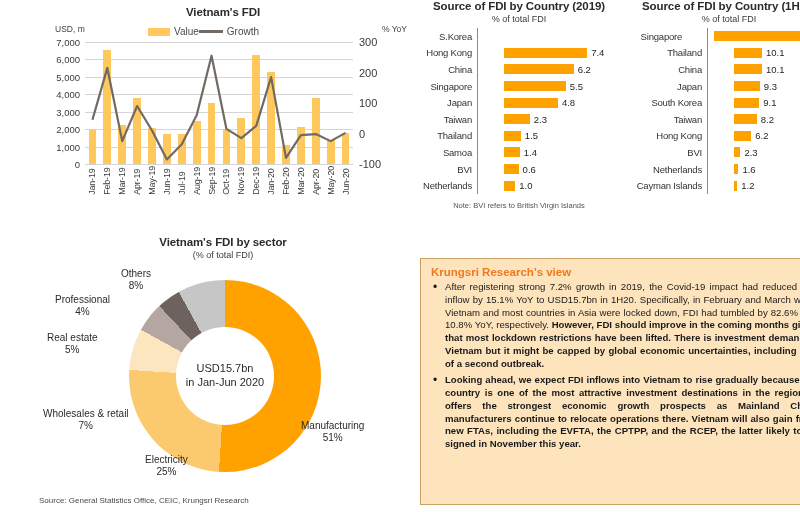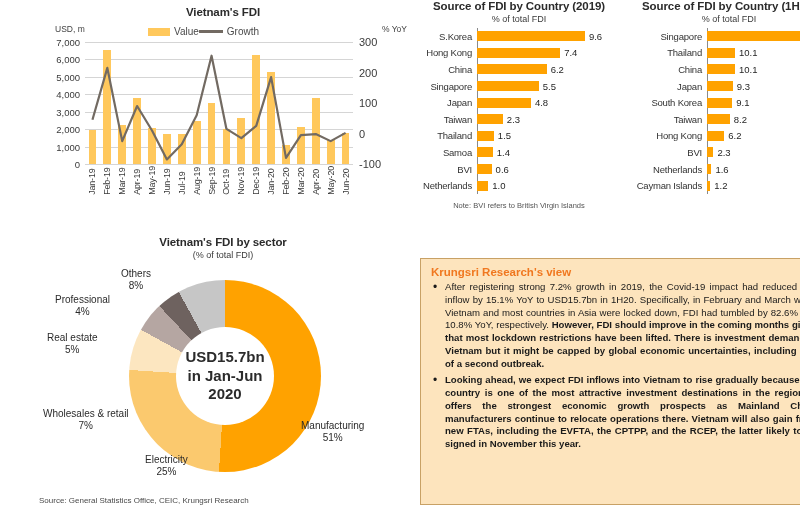--- a/index.html
+++ b/index.html
@@ -90,21 +90,21 @@
   }
 
   
   #fdi-2019 { left:380px; top:0px;  width:212px; height:245px; }
   #fdi-1h20 { left:592px; top:0px;  width:208px; height:245px; }
 
   .hb-wrap { position:relative; margin-top:4px; padding-left:0; }
   .hb-axis {
     position:absolute; top:0; bottom:0; width:1px; background:#8a8a8a;
   }
-  .hb-row { display:flex; align-items:center; height:16.6px; }
+  .hb-row { display:flex; align-items:center; height:16.6px;gap:27px; }
   .hb-name {
     text-align:right; font-size:9.5px; color:#333;
     padding-right:5px; white-space:nowrap; letter-spacing:-0.2px;
   }
   .hb-track { flex:1; position:relative; height:100%; display:flex; align-items:center; }
   .hb-bar { height:10px; background:#ffa200; }
   .hb-val { font-size:9.5px; color:#262626; margin-left:4px; white-space:nowrap; }
   .note {
     font-size:7.5px; color:#555; text-align:center; margin-top:7px;
   }
@@ -115,21 +115,21 @@
   .donut-holder { position:absolute; left:96px; top:48px; width:192px; height:192px; }
   .donut { width:192px; height:192px; border-radius:50%; }
   .donut-hole {
     position:absolute; left:50%; top:50%;
     width:98px; height:98px; margin:-49px 0 0 -49px;
     background:#fff; border-radius:50%;
     display:flex; flex-direction:column;
     align-items:center; justify-content:center;
     text-align:center;
   }
-  .donut-hole div { font-size:15px; font-weight:bold; color:#2b2b2b; line-height:1.25; }
+  .donut-hole div { font-size:11px; font-weight:normal; color:#2b2b2b; line-height:1.25; }
   .slice-label {
     position:absolute; font-size:10px; color:#2b2b2b;
     text-align:center; line-height:1.2; white-space:nowrap;
   }
   .src-note {
     position:absolute; left:6px; bottom:7px;
     font-size:8px; color:#4a4a4a;
   }
 
   
@@ -318,24 +318,20 @@
       </div>
   </div>
 
   <div class="panel" id="fdi-2019">
     <div class="chart-title">Source of FDI by Country (2019)</div>
     <div class="chart-sub">% of total FDI</div>
     <div class="hb-wrap" id="hb-2019">
         <div class="hb-axis" style="left: 64px;"></div>
         <div class="hb-row">
           <div class="hb-name" style="width: 64px;">S.Korea</div>
-          <div class="hb-track">
-            <div class="hb-bar" style="width: 107.886px;"></div>
-            <div class="hb-val">9.6</div>
-          </div>
         </div>
         <div class="hb-row">
           <div class="hb-name" style="width: 64px;">Hong Kong</div>
           <div class="hb-track">
             <div class="hb-bar" style="width: 83.1619px;"></div>
             <div class="hb-val">7.4</div>
           </div>
         </div>
         <div class="hb-row">
           <div class="hb-name" style="width: 64px;">China</div>

